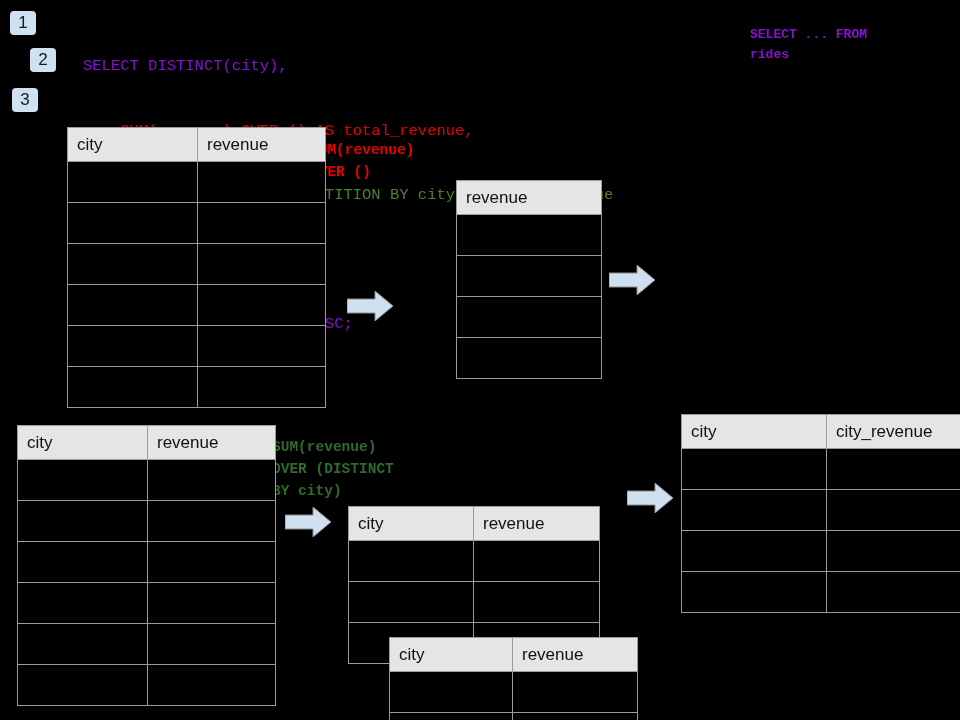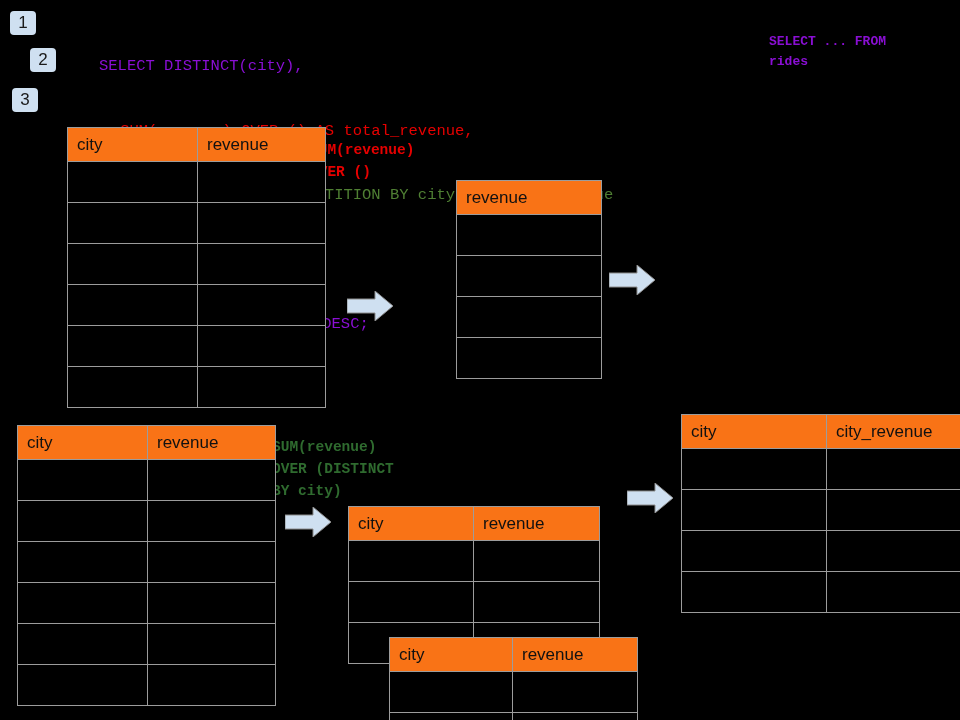--- a/index.html
+++ b/index.html
@@ -34,21 +34,21 @@
   
   .code {
     position: absolute;
     font-family: "Liberation Mono", monospace;
     font-size: 15.5px;
     line-height: 21.5px;
     white-space: pre;
     letter-spacing: 0px;
   }
   .code-line { white-space: pre; }
-  .c-purple { color: #8a0fd4; margin-left: 16px; }
+  .c-purple { color: #8a0fd4; }
   .c-red    { color: #e60000; }
   .c-green  { color: #4f7f33; }
 
   
   .anno {
     position: absolute;
     font-family: "Liberation Mono", monospace;
     font-size: 14.5px;
     line-height: 22px;
     white-space: pre;
@@ -68,21 +68,21 @@
     border-collapse: collapse;
     table-layout: fixed;
     background: #000000;
   }
   .tbl th, .tbl td {
     border: 1px solid #9c9c9c;
     padding: 0;
     margin: 0;
   }
   .tbl th {
-    background: #f97316;
+    background: #e5e5e5;
     color: #111111;
     font-family: "Liberation Sans", sans-serif;
     font-size: 17px;
     font-weight: normal;
     text-align: left;
     padding: 0 0 0 9px;
     height: 33px;
     vertical-align: middle;
     white-space: nowrap;
   }
@@ -106,21 +106,21 @@
   <div class="badge" style="left:12px; top:88px;">3</div>
 
   <div class="code" style="left:83px; top:13px;">
     <div class="code-line c-purple">SELECT DISTINCT(city),</div>
     <div class="code-line c-red">    SUM(revenue) OVER () AS total_revenue,</div>
     <div class="code-line c-green">    SUM(revenue) OVER (PARTITION BY city) as city_revenue</div>
     <div class="code-line c-purple">  FROM rides</div>
     <div class="code-line c-purple">  ORDER by city_revenue DESC;</div>
   </div>
 
-  <div class="anno purple" style="left:750px; top:32px;margin-left:19px;">SELECT ... FROM
+  <div class="anno purple" style="left:750px; top:25px;">SELECT ... FROM
 rides</div>
 
   <div class="anno red" style="left:310px; top:139px;">SUM(revenue)
 OVER ()</div>
 
   <div class="anno green" style="left:272px; top:436px;">SUM(revenue)
 OVER (DISTINCT
 BY city)</div>
 
   <table class="tbl" style="left:67px; top:127px; width:238px;">

